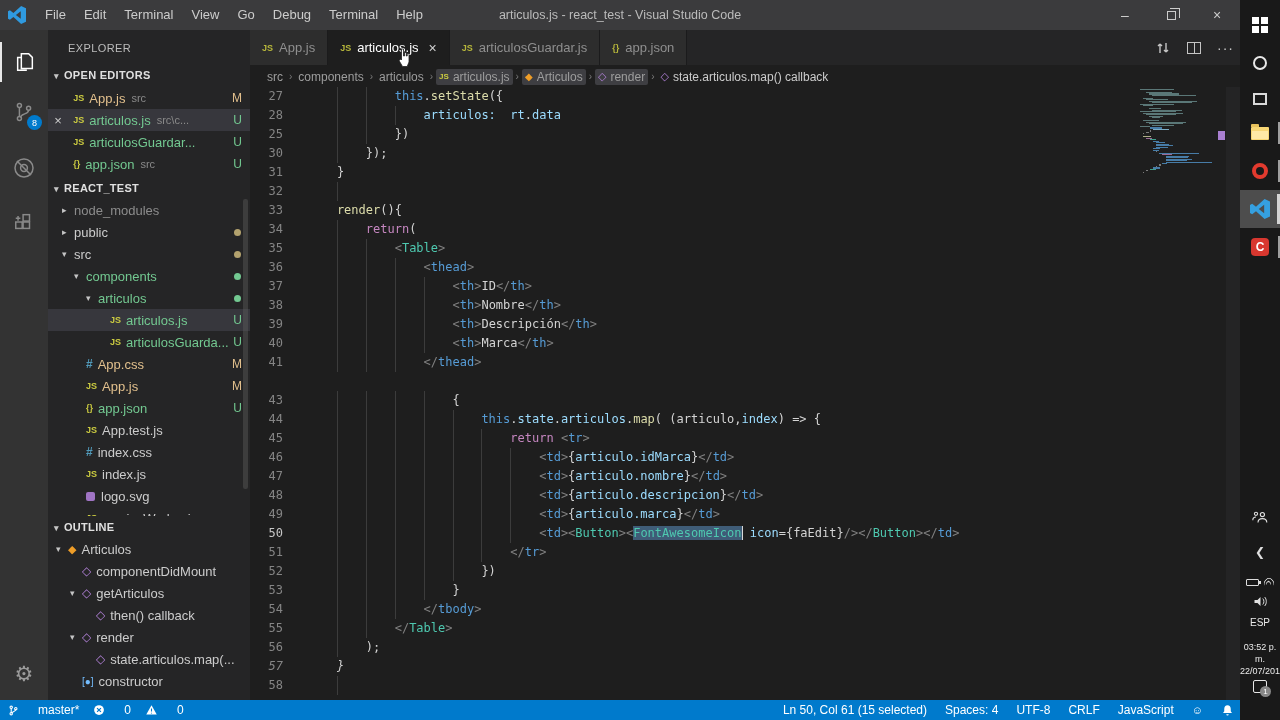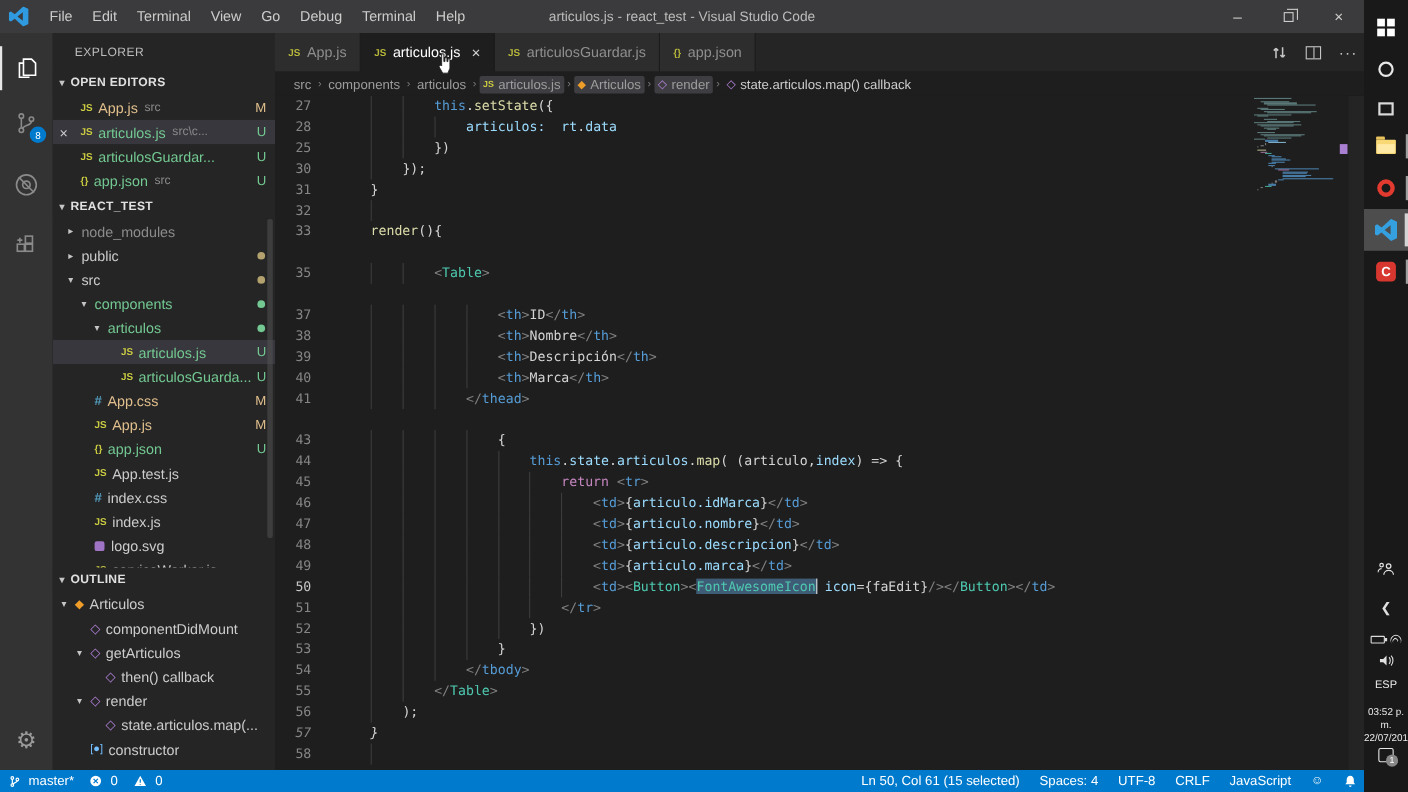--- a/index.html
+++ b/index.html
@@ -81,21 +81,21 @@
   .tk.y { color:#dcdcaa; } .tk.p { color:#c586c0; } .tk.t { color:#4ec9b0; }
   .tk.g { color:#808080; }
   .tk.sel { color:#4ec9b0; background:#3f5c77; border-right:1px solid #d8d8d8; }
   .minimap { position:absolute; left:890px; top:2px; width:78px; height:95px; }
   .mrow { position:absolute; height:1.1px; opacity:.75; }
   .ov-marker { position:absolute; left:968px; top:44px; width:7px; height:9px; background:#a97fd1; }
   .scroll-strip { position:absolute; left:976px; top:0; width:14px; height:613px; background:#2a2a2b; opacity:.5; }
 
   
   .statusbar { position:absolute; left:0; top:700px; width:1240px; height:20px; background:#007acc; color:#ffffff; font-size:12px; display:flex; align-items:center; }
-  .sb-item { display:flex; align-items:center; margin-right:14px; gap:7px; }
+  .sb-item { display:flex; align-items:center; margin-right:14px; gap:19px; }
   .sb-left { display:flex; margin-left:8px; }
   .sb-right { position:absolute; right:6px; display:flex; align-items:center; gap:18px; }
   .sb-ico { font-size:11px; }
 
   
   .taskbar { position:absolute; left:1240px; top:0; width:40px; height:720px; background:#191919; }
   .tb-icon { position:absolute; left:0; width:40px; height:38px; display:flex; align-items:center; justify-content:center; }
   .tb-icon.running:after { content:""; position:absolute; right:0; top:8px; width:2px; height:22px; background:#9f9f9f; }
   .tb-icon.active { background:#4d4d4d; }
   .tb-icon.active:after { content:""; position:absolute; right:0; top:4px; width:3px; height:30px; background:#d4d4d4; }
@@ -445,21 +445,23 @@
       </div>
     <div class="scroll-strip"></div>
     <div class="ov-marker"></div>
   <div class="cl" style="top: 0px;"><span class="ln">27</span><span class="guide" style="left: 86.9px;"></span><span class="guide" style="left: 115.8px;"></span><span class="ct" style="left: 144.7px;"><span class="tk b">this</span><span class="tk w">.</span><span class="tk y">setState</span><span class="tk w">({</span></span></div>
       <div class="cl" style="top: 19px;"><span class="ln">28</span><span class="guide" style="left: 86.9px;"></span><span class="guide" style="left: 115.8px;"></span><span class="guide" style="left: 144.7px;"></span><span class="ct" style="left: 173.6px;"><span class="tk lb">articulos:</span><span class="tk w">  </span><span class="tk lb">rt</span><span class="tk w">.</span><span class="tk lb">data</span></span></div>
       <div class="cl" style="top: 38px;"><span class="ln">25</span><span class="guide" style="left: 86.9px;"></span><span class="guide" style="left: 115.8px;"></span><span class="ct" style="left: 144.7px;"><span class="tk w">})</span></span></div>
       <div class="cl" style="top: 57px;"><span class="ln">30</span><span class="guide" style="left: 86.9px;"></span><span class="ct" style="left: 115.8px;"><span class="tk w">});</span></span></div>
       <div class="cl" style="top: 76px;"><span class="ln">31</span><span class="ct" style="left: 86.9px;"><span class="tk w">}</span></span></div>
       <div class="cl" style="top: 95px;"><span class="ln">32</span><span class="guide" style="left: 86.9px;"></span><span class="ct" style="left: 115.8px;"></span></div>
       <div class="cl" style="top: 114px;"><span class="ln">33</span><span class="ct" style="left: 86.9px;"><span class="tk y">render</span><span class="tk w">(){</span></span></div>
+      <div class="cl" style="top: 133px;"><span class="ln">34</span><span class="guide" style="left: 86.9px;"></span><span class="ct" style="left: 115.8px;"><span class="tk p">return</span><span class="tk w">(</span></span></div>
       <div class="cl" style="top: 152px;"><span class="ln">35</span><span class="guide" style="left: 86.9px;"></span><span class="guide" style="left: 115.8px;"></span><span class="ct" style="left: 144.7px;"><span class="tk g">&lt;</span><span class="tk t">Table</span><span class="tk g">&gt;</span></span></div>
+      <div class="cl" style="top: 171px;"><span class="ln">36</span><span class="guide" style="left: 86.9px;"></span><span class="guide" style="left: 115.8px;"></span><span class="guide" style="left: 144.7px;"></span><span class="ct" style="left: 173.6px;"><span class="tk g">&lt;</span><span class="tk b">thead</span><span class="tk g">&gt;</span></span></div>
       <div class="cl" style="top: 190px;"><span class="ln">37</span><span class="guide" style="left: 86.9px;"></span><span class="guide" style="left: 115.8px;"></span><span class="guide" style="left: 144.7px;"></span><span class="guide" style="left: 173.6px;"></span><span class="ct" style="left: 202.5px;"><span class="tk g">&lt;</span><span class="tk b">th</span><span class="tk g">&gt;</span><span class="tk w">ID</span><span class="tk g">&lt;/</span><span class="tk b">th</span><span class="tk g">&gt;</span></span></div>
       <div class="cl" style="top: 209px;"><span class="ln">38</span><span class="guide" style="left: 86.9px;"></span><span class="guide" style="left: 115.8px;"></span><span class="guide" style="left: 144.7px;"></span><span class="guide" style="left: 173.6px;"></span><span class="ct" style="left: 202.5px;"><span class="tk g">&lt;</span><span class="tk b">th</span><span class="tk g">&gt;</span><span class="tk w">Nombre</span><span class="tk g">&lt;/</span><span class="tk b">th</span><span class="tk g">&gt;</span></span></div>
       <div class="cl" style="top: 228px;"><span class="ln">39</span><span class="guide" style="left: 86.9px;"></span><span class="guide" style="left: 115.8px;"></span><span class="guide" style="left: 144.7px;"></span><span class="guide" style="left: 173.6px;"></span><span class="ct" style="left: 202.5px;"><span class="tk g">&lt;</span><span class="tk b">th</span><span class="tk g">&gt;</span><span class="tk w">Descripción</span><span class="tk g">&lt;/</span><span class="tk b">th</span><span class="tk g">&gt;</span></span></div>
       <div class="cl" style="top: 247px;"><span class="ln">40</span><span class="guide" style="left: 86.9px;"></span><span class="guide" style="left: 115.8px;"></span><span class="guide" style="left: 144.7px;"></span><span class="guide" style="left: 173.6px;"></span><span class="ct" style="left: 202.5px;"><span class="tk g">&lt;</span><span class="tk b">th</span><span class="tk g">&gt;</span><span class="tk w">Marca</span><span class="tk g">&lt;/</span><span class="tk b">th</span><span class="tk g">&gt;</span></span></div>
       <div class="cl" style="top: 266px;"><span class="ln">41</span><span class="guide" style="left: 86.9px;"></span><span class="guide" style="left: 115.8px;"></span><span class="guide" style="left: 144.7px;"></span><span class="ct" style="left: 173.6px;"><span class="tk g">&lt;/</span><span class="tk b">thead</span><span class="tk g">&gt;</span></span></div>
       <div class="cl" style="top: 304px;"><span class="ln">43</span><span class="guide" style="left: 86.9px;"></span><span class="guide" style="left: 115.8px;"></span><span class="guide" style="left: 144.7px;"></span><span class="guide" style="left: 173.6px;"></span><span class="ct" style="left: 202.5px;"><span class="tk w">{</span></span></div>
       <div class="cl" style="top: 323px;"><span class="ln">44</span><span class="guide" style="left: 86.9px;"></span><span class="guide" style="left: 115.8px;"></span><span class="guide" style="left: 144.7px;"></span><span class="guide" style="left: 173.6px;"></span><span class="guide" style="left: 202.5px;"></span><span class="ct" style="left: 231.4px;"><span class="tk b">this</span><span class="tk w">.</span><span class="tk lb">state</span><span class="tk w">.</span><span class="tk lb">articulos</span><span class="tk w">.</span><span class="tk y">map</span><span class="tk w">( (</span><span class="tk w">articulo</span><span class="tk w">,</span><span class="tk lb">index</span><span class="tk w">) =&gt; {</span></span></div>
       <div class="cl" style="top: 342px;"><span class="ln">45</span><span class="guide" style="left: 86.9px;"></span><span class="guide" style="left: 115.8px;"></span><span class="guide" style="left: 144.7px;"></span><span class="guide" style="left: 173.6px;"></span><span class="guide" style="left: 202.5px;"></span><span class="guide" style="left: 231.4px;"></span><span class="ct" style="left: 260.3px;"><span class="tk p">return</span><span class="tk w"> </span><span class="tk g">&lt;</span><span class="tk b">tr</span><span class="tk g">&gt;</span></span></div>
       <div class="cl" style="top: 361px;"><span class="ln">46</span><span class="guide" style="left: 86.9px;"></span><span class="guide" style="left: 115.8px;"></span><span class="guide" style="left: 144.7px;"></span><span class="guide" style="left: 173.6px;"></span><span class="guide" style="left: 202.5px;"></span><span class="guide" style="left: 231.4px;"></span><span class="guide" style="left: 260.3px;"></span><span class="ct" style="left: 289.2px;"><span class="tk g">&lt;</span><span class="tk b">td</span><span class="tk g">&gt;</span><span class="tk w">{</span><span class="tk lb">articulo.idMarca</span><span class="tk w">}</span><span class="tk g">&lt;/</span><span class="tk b">td</span><span class="tk g">&gt;</span></span></div>
       <div class="cl" style="top: 380px;"><span class="ln">47</span><span class="guide" style="left: 86.9px;"></span><span class="guide" style="left: 115.8px;"></span><span class="guide" style="left: 144.7px;"></span><span class="guide" style="left: 173.6px;"></span><span class="guide" style="left: 202.5px;"></span><span class="guide" style="left: 231.4px;"></span><span class="guide" style="left: 260.3px;"></span><span class="ct" style="left: 289.2px;"><span class="tk g">&lt;</span><span class="tk b">td</span><span class="tk g">&gt;</span><span class="tk w">{</span><span class="tk lb">articulo.nombre</span><span class="tk w">}</span><span class="tk g">&lt;/</span><span class="tk b">td</span><span class="tk g">&gt;</span></span></div>

